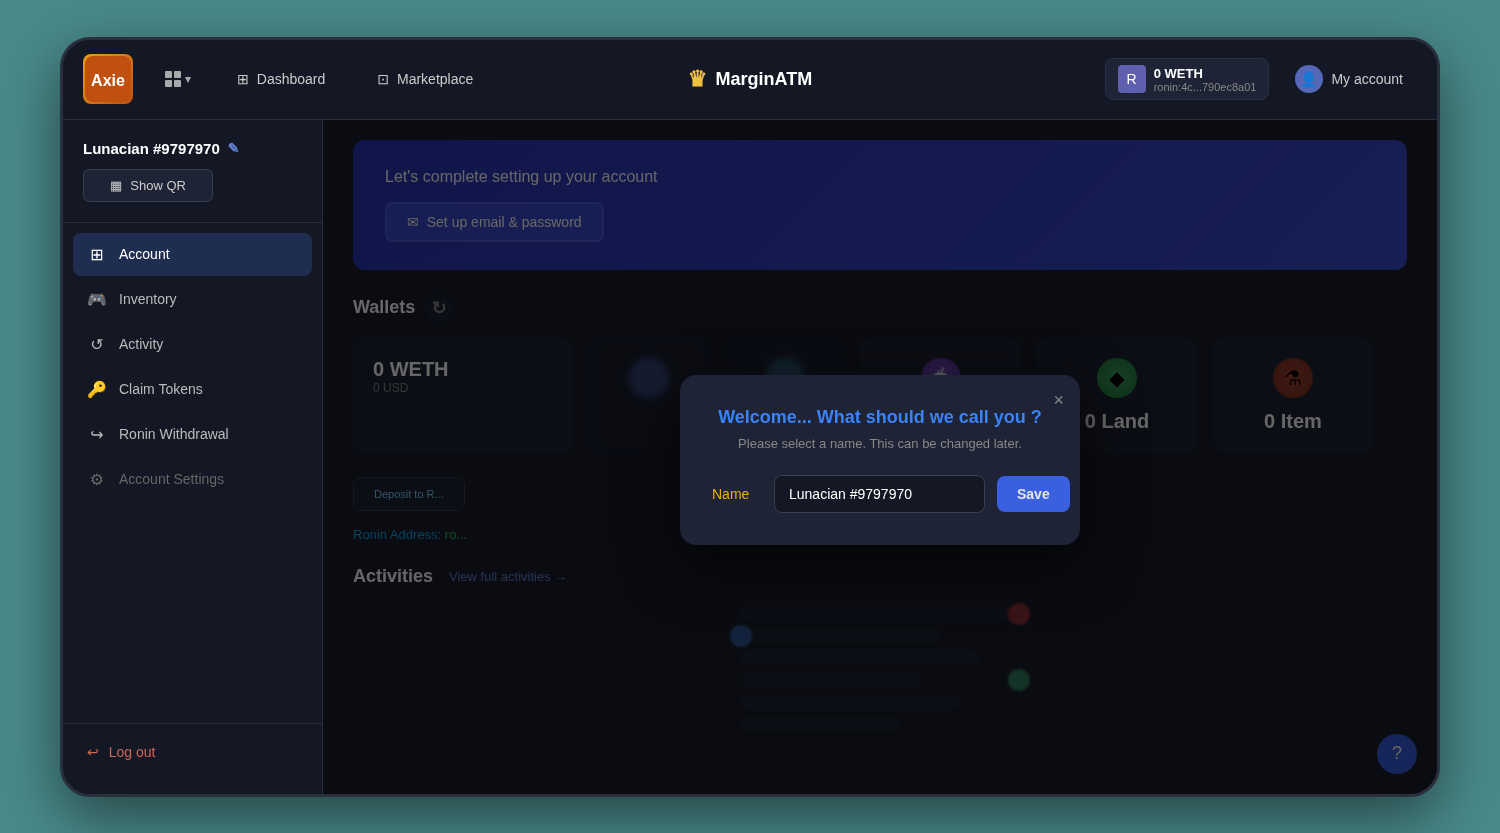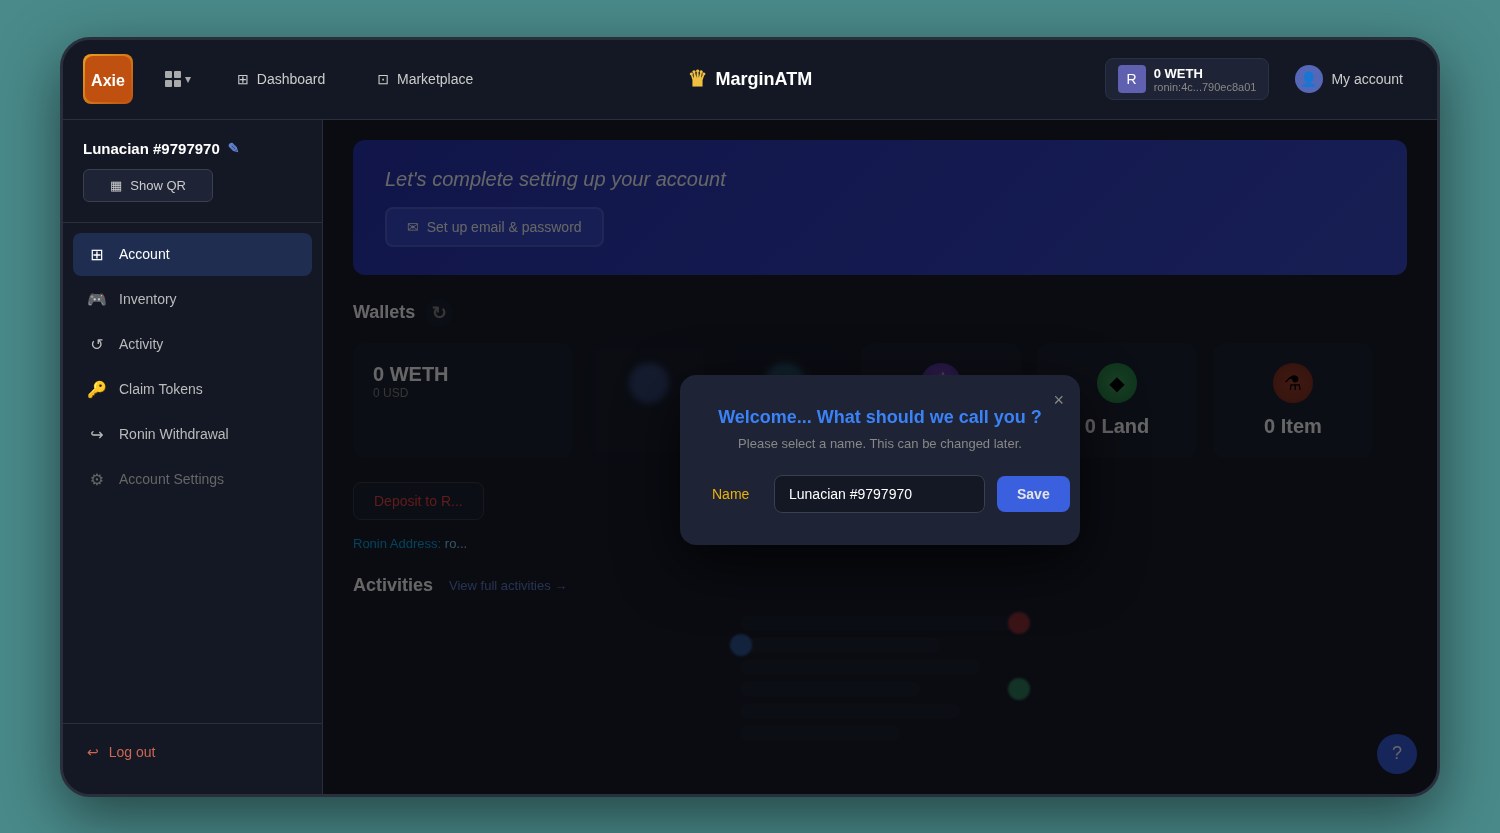--- a/index.html
+++ b/index.html
@@ -253,23 +253,22 @@
       background: linear-gradient(135deg, #2a35b8, #3a4dd0);
       border-radius: 12px;
       padding: 28px 32px;
       margin-bottom: 24px;
       display: flex;
       flex-direction: column;
       gap: 16px;
     }
     .setup-banner-title {
       color: #fff;
-      font-size: 20px;
+      font-size: 16px;
       font-weight: 500;
-      font-style: italic;
     }
     .setup-email-btn {
       display: inline-flex;
       align-items: center;
       gap: 8px;
       background: #3a4dd0;
       border: 2px solid #5060d8;
       color: #fff;
       padding: 10px 20px;
       border-radius: 8px;
@@ -345,25 +344,25 @@
     }
     .deposit-section {
       display: flex;
       align-items: center;
       gap: 12px;
       margin-bottom: 16px;
     }
     .deposit-btn {
       background: #1e2335;
       border: 1px solid #3a3f4e;
-      color: #ef4444;
+      color: #7dd3fc;
       padding: 10px 20px;
       border-radius: 8px;
       cursor: pointer;
-      font-size: 14px;
+      font-size: 11px;
     }
     .ronin-address {
       color: #888;
       font-size: 13px;
     }
     .ronin-address span {
       color: #0ea5e9;
     }
     
     .activities-header {
@@ -668,21 +667,21 @@
         </div>
       </div>
 
       <div class="deposit-section">
         <button class="deposit-btn">
           <span>Deposit to R...</span>
         </button>
       </div>
       <div class="ronin-address">
         <span>Ronin Address:</span>
-        <span style="color:#7dd3fc;">ro...</span>
+        <span style="color:#22c55e;">ro...</span>
       </div>
 
       <div class="activities-header" style="margin-top:24px;">
         <span class="activities-title">Activities</span>
         <span class="view-all-link">View full activities →</span>
       </div>
 
       <div class="activity-illustration">
         <div style="position:relative;width:280px;">
           <div class="activity-row" style="width:280px;"></div>

